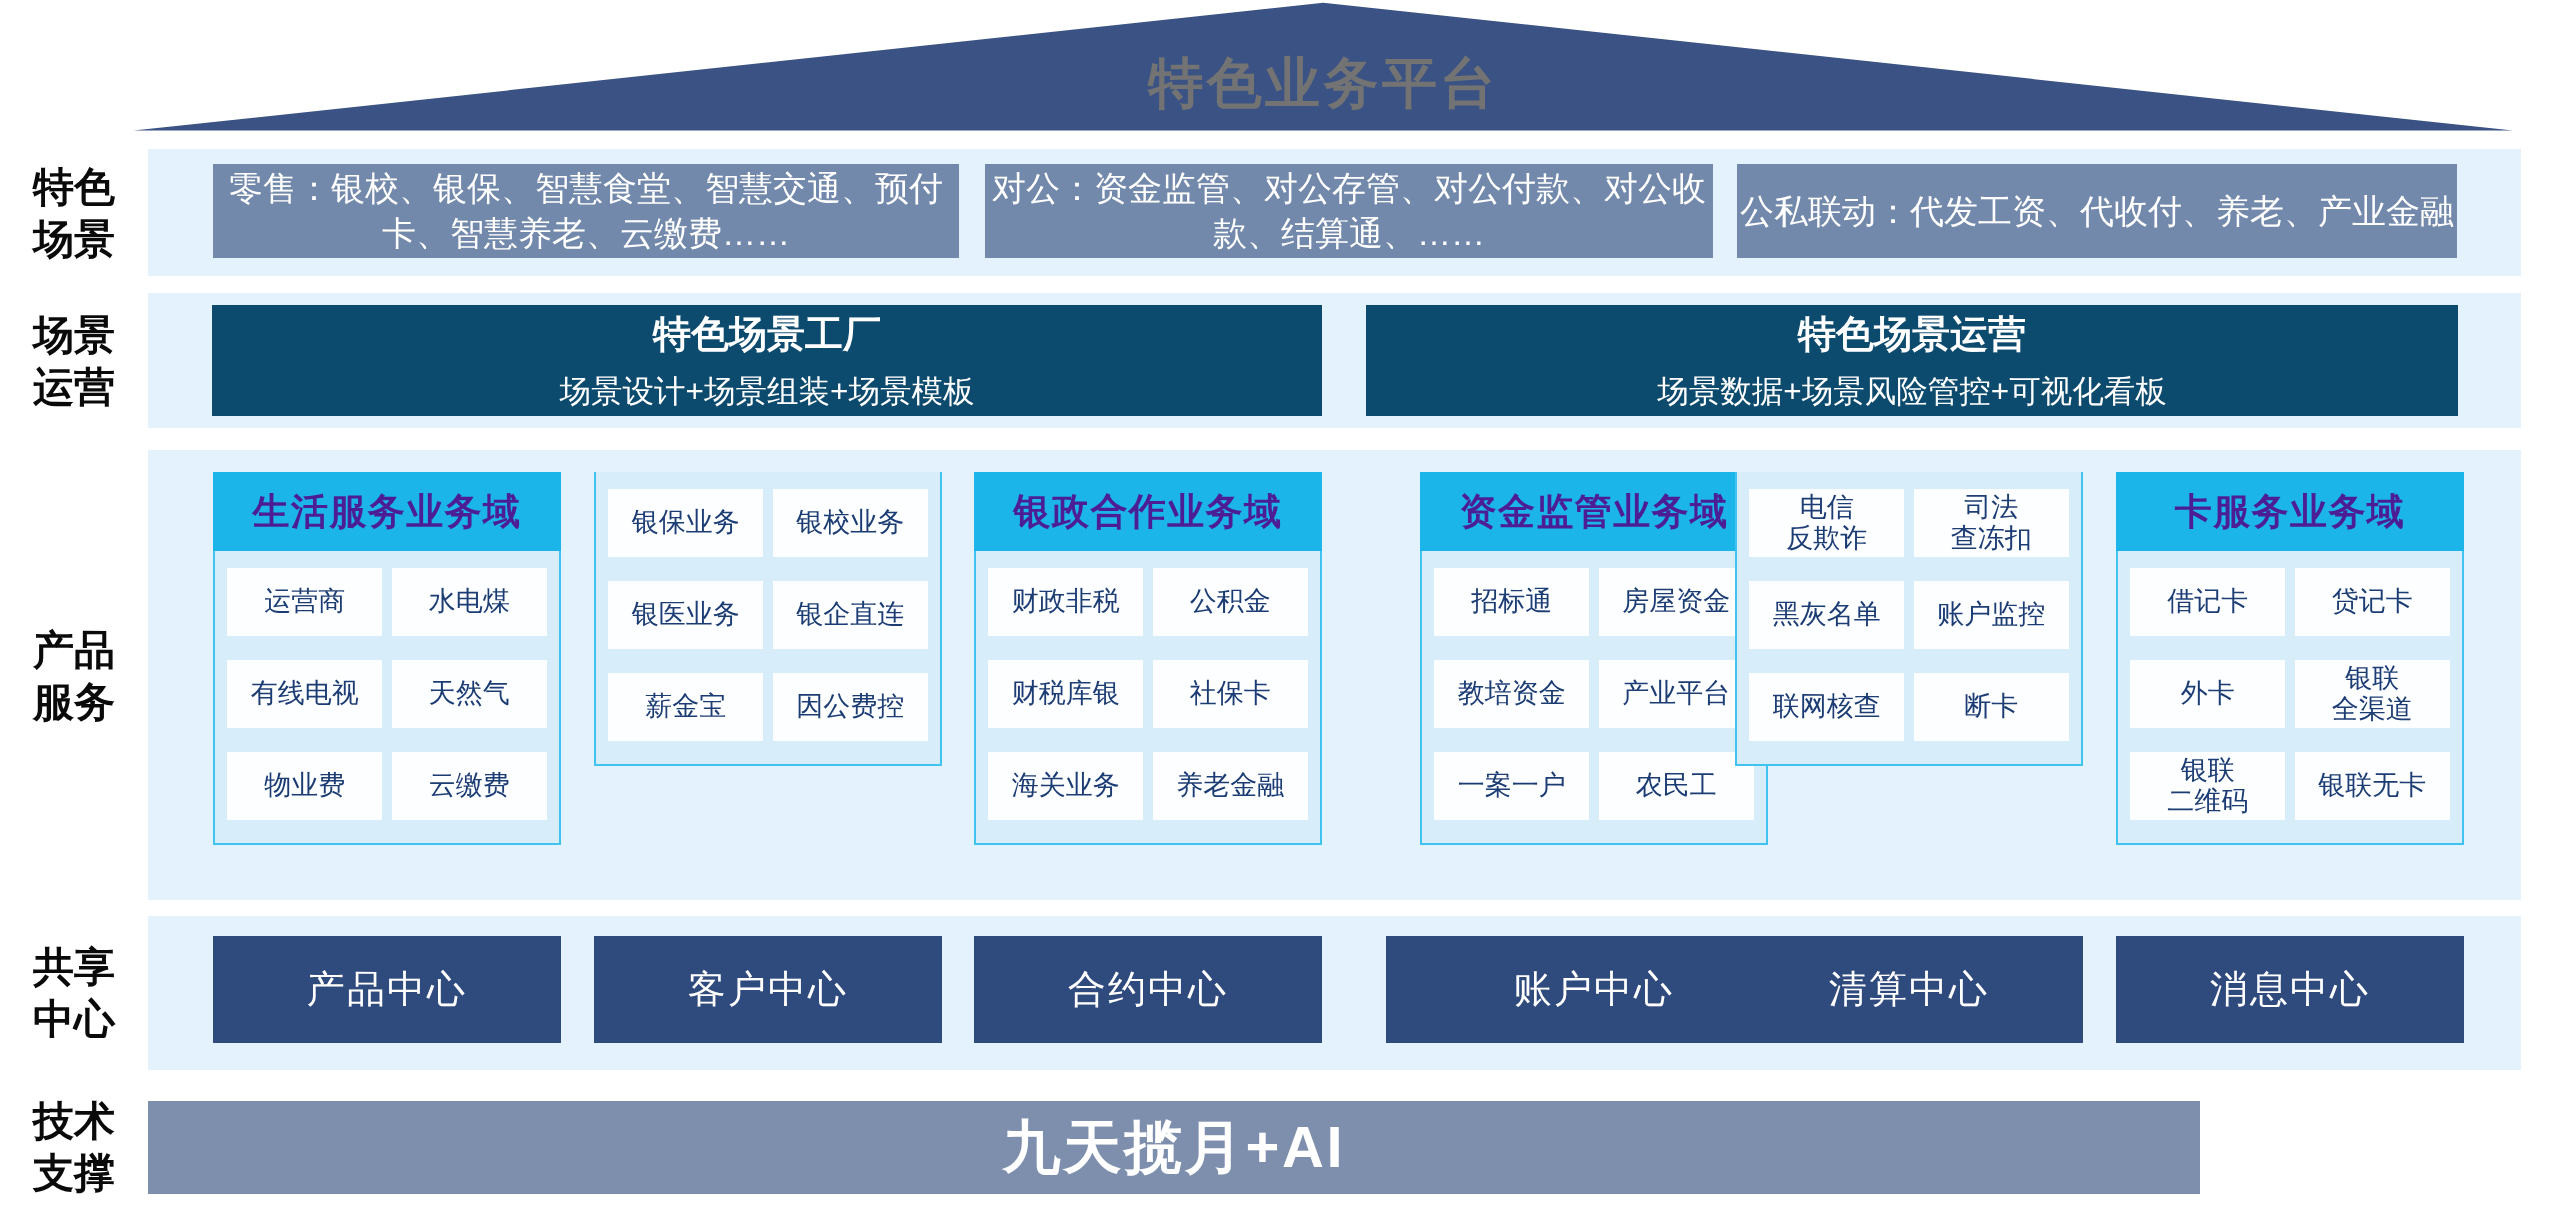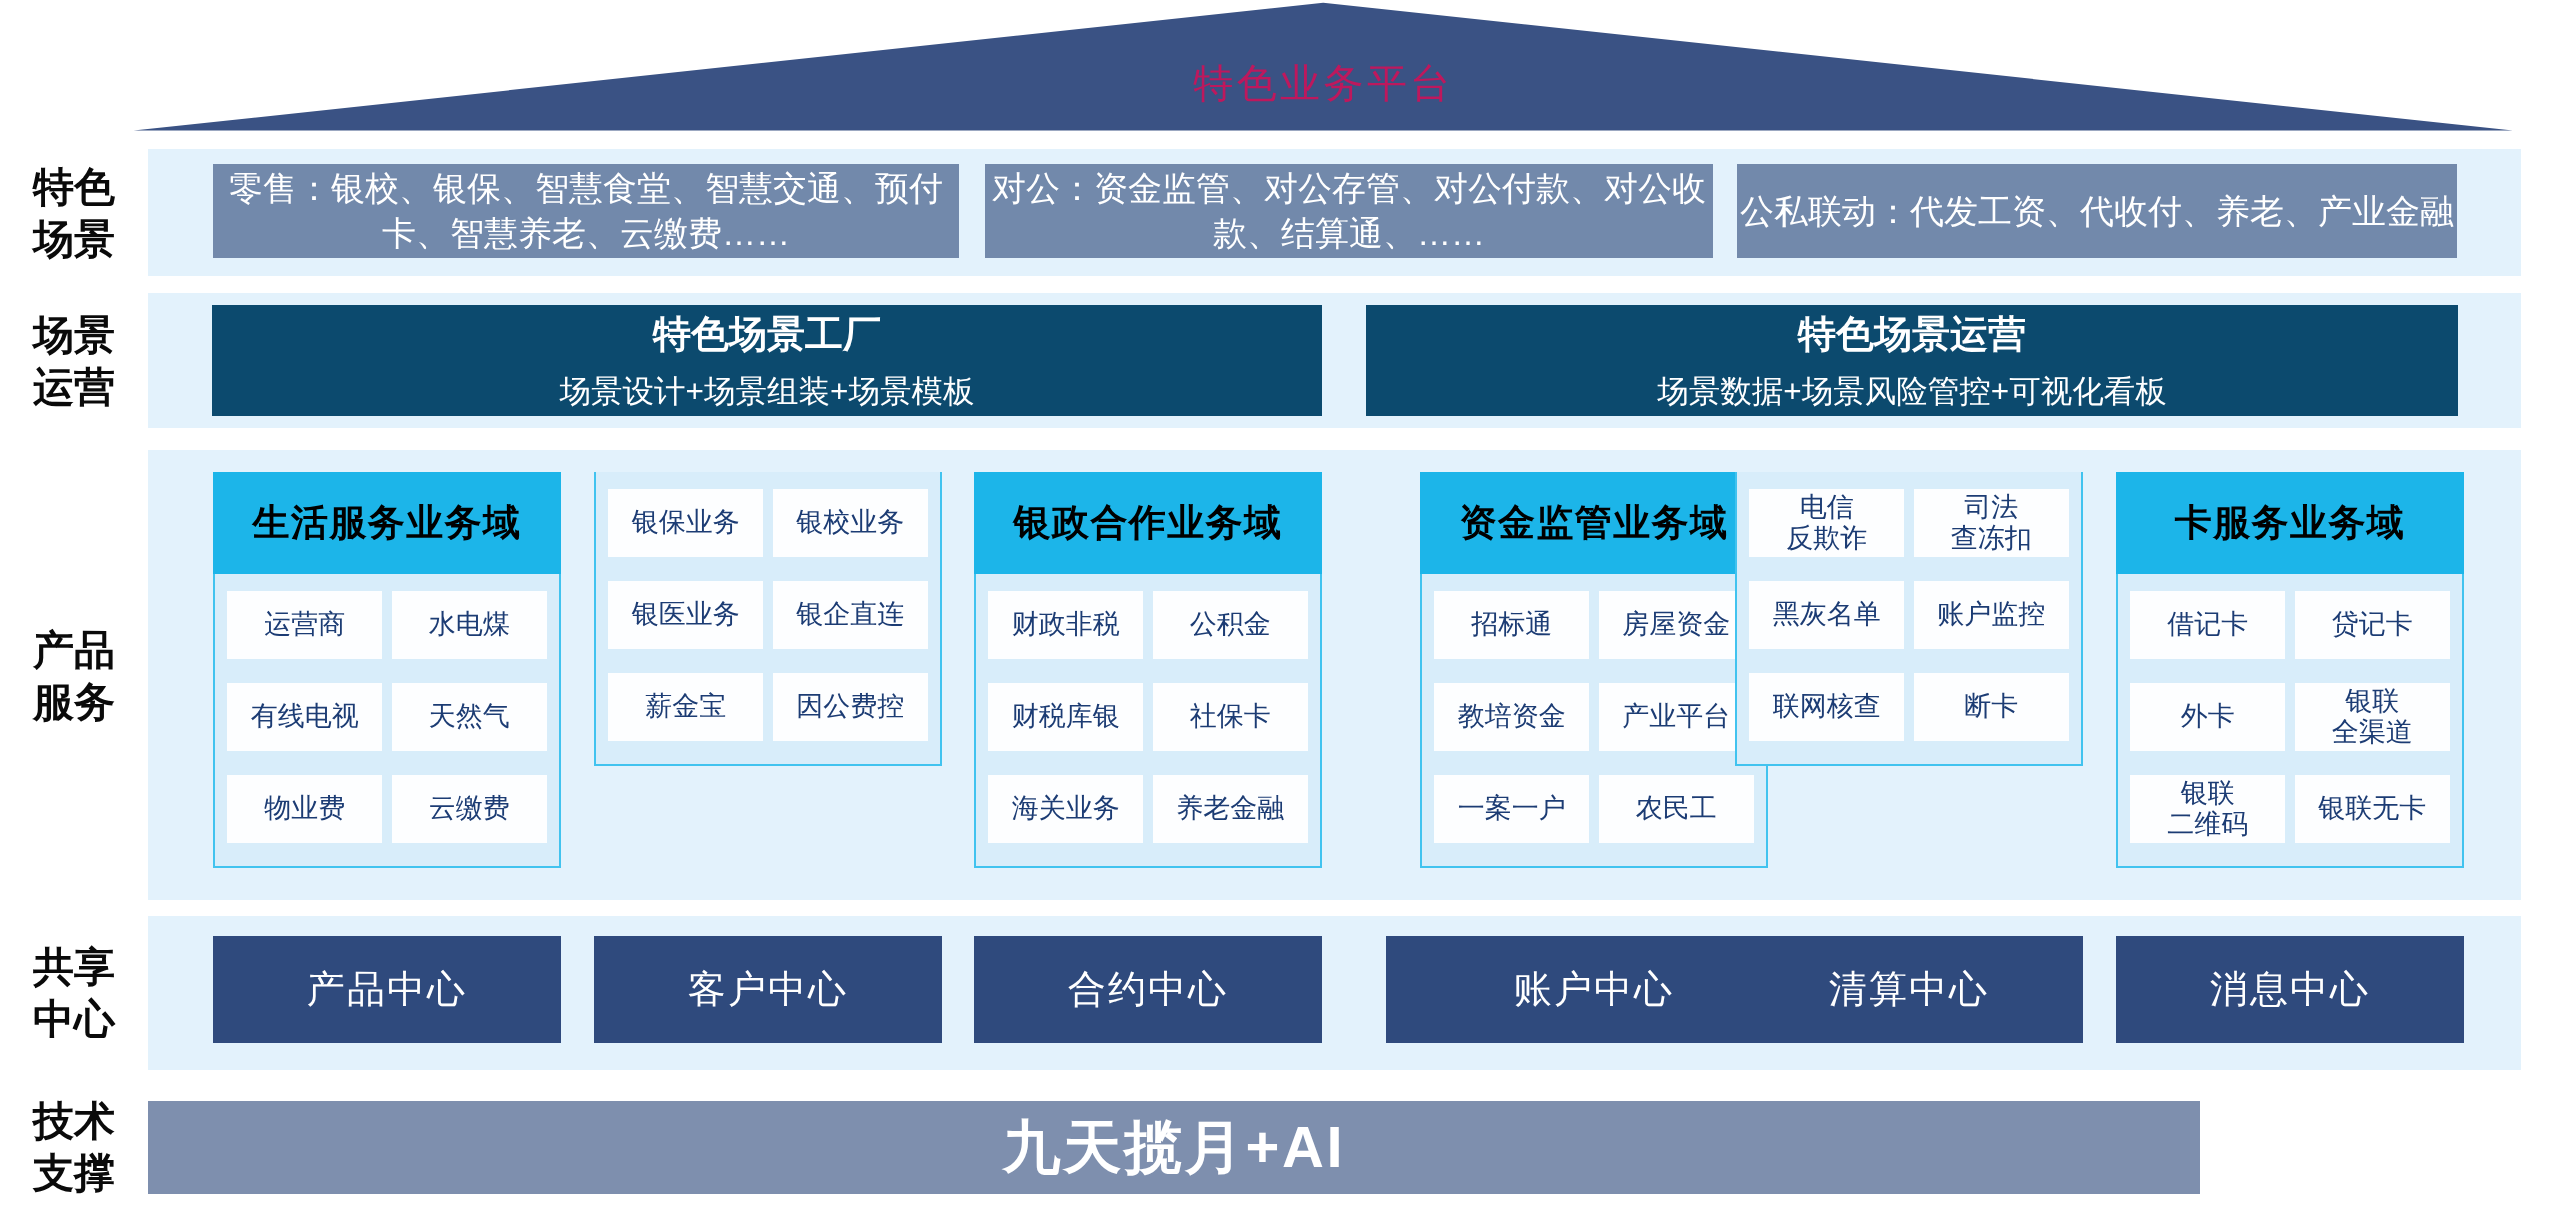--- a/index.html
+++ b/index.html
@@ -3,21 +3,21 @@
 <meta charset="utf-8">
 <style>
   html,body{margin:0;padding:0;background:#ffffff;}
   body{font-family:"Liberation Sans","DejaVu Sans",sans-serif;}
   .canvas{position:relative;width:2576px;height:1232px;background:#ffffff;overflow:hidden;}
 
   
   .roof-svg{position:absolute;left:0;top:0;}
   .roof-title{position:absolute;left:981px;top:52px;width:685px;height:63px;
     display:flex;align-items:center;justify-content:center;
-    font-size:40px;font-weight:normal;color:#be185d;letter-spacing:3.4px;}
+    font-size:55px;font-weight:bold;color:#737373;letter-spacing:3.4px;}
 
   
   .band{position:absolute;left:148px;width:2373px;background:#E3F2FC;}
   .band1{top:149px;height:127px;}
   .band2{top:293px;height:135px;}
   .band3{top:450px;height:450px;}
   .band4{top:916px;height:154px;}
 
   
   .side-label{position:absolute;left:0;width:148px;text-align:center;
@@ -34,21 +34,21 @@
   
   .ops-box{position:absolute;top:305px;height:111px;background:#0c4a6e;color:#ffffff;
     display:flex;flex-direction:column;align-items:center;justify-content:center;gap:11px;}
   .ops-1{left:212px;width:1110px;}
   .ops-2{left:1366px;width:1092px;}
   .ops-title{font-size:38px;font-weight:bold;}
   .ops-sub{font-size:31.5px;}
 
   
   .domain{position:absolute;top:472px;width:348px;}
-  .domain-header{height:102px;background:#1CB5E9;color:#000000;font-weight:bold;font-size:37px;
+  .domain-header{height:79px;background:#1CB5E9;color:#4c1d95;font-weight:bold;font-size:37px;
     display:flex;align-items:center;justify-content:center;letter-spacing:1.4px;}
   .domain-body{box-sizing:border-box;height:294px;background:#D8EDFA;
     border:2.1px solid #41C3EF;border-top:none;
     display:grid;grid-template-columns:1fr 1fr;grid-auto-rows:68px;
     column-gap:9.6px;row-gap:24px;padding:17px 12.3px 24px 12.3px;}
   .cell{background:#FDFEFF;color:#1C3C74;font-size:27px;line-height:31.5px;
     display:flex;align-items:center;justify-content:center;text-align:center;white-space:pre-line;}
 
   
   .center-box{position:absolute;top:936px;width:348px;height:107px;background:#2F4A7D;color:#ffffff;

